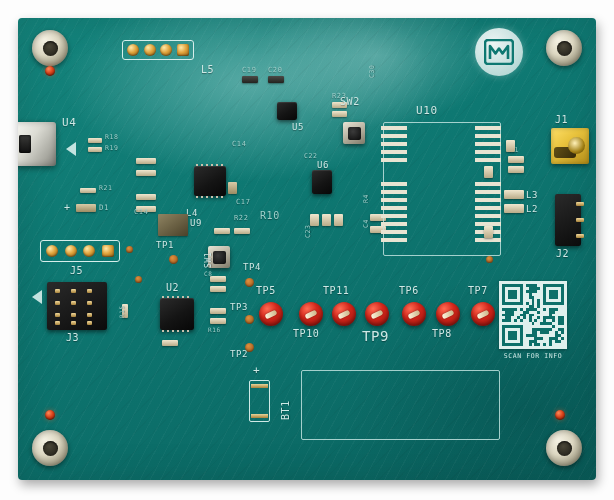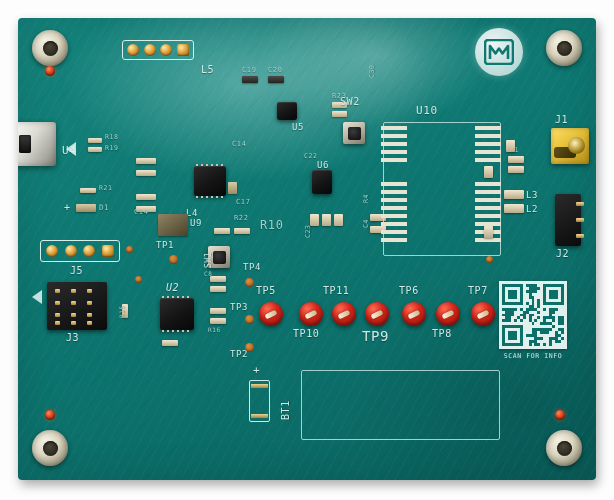--- a/index.html
+++ b/index.html
@@ -185,21 +185,21 @@
     </div>
 
     <div class="goldhdr" style="left:104px;top:22px;width:72px;height:20px;">
       <span class="gp"></span>
       <span class="gp"></span>
       <span class="gp"></span>
       <span class="gp sq"></span>
     </div>
 
     <div id="usb"></div>
-    <div class="silk" style="left:44px;top:98px;font-size:11px;margin-top:28px;">U4</div>
+    <div class="silk" style="left:44px;top:98px;font-size:11px;">U4</div>
     <div class="tri left" style="left:48px;top:124px;"></div>
     <div class="pass" style="left:70px;top:120px;width:14px;height:5px;"></div>
     <div class="pass" style="left:70px;top:129px;width:14px;height:5px;"></div>
     <div class="silk dim" style="left:87px;top:115px;font-size:6.5px;">R18</div>
     <div class="silk dim" style="left:87px;top:126px;font-size:6.5px;">R19</div>
 
     <div class="pass" style="left:62px;top:170px;width:16px;height:5px;"></div>
     <div class="silk dim" style="left:81px;top:166px;font-size:6.5px;">R21</div>
     <div class="pass cap" style="left:58px;top:186px;width:20px;height:8px;"></div>
     <div class="silk" style="left:46px;top:184px;font-size:10px;">+</div>
@@ -229,21 +229,21 @@
       <span class="pin" style="left:40px;top:31px;"></span>
       <span class="pin" style="left:40px;top:39px;"></span>
     </div>
     <div class="silk" style="left:48px;top:314px;font-size:10px;">J3</div>
     <div class="pass" style="left:104px;top:286px;width:6px;height:14px;"></div>
     <div class="silk dim vert" style="left:100px;top:300px;font-size:6px;">R15</div>
     <div class="tpad" style="left:117px;top:258px;width:7px;height:7px;"></div>
 
     <div class="chip qfn" style="left:176px;top:148px;width:32px;height:30px;"></div>
     <div class="silk" style="left:172px;top:200px;font-size:9px;">U9</div>
-    <div class="silk dim" style="left:194px;top:200px;font-size:12px;padding-left:48px;">R10</div>
+    <div class="silk dim" style="left:194px;top:192px;font-size:10px;padding-left:48px;">R10</div>
     <div class="silk dim" style="left:216px;top:196px;font-size:7px;">R22</div>
     <div class="pass" style="left:196px;top:210px;width:16px;height:6px;"></div>
     <div class="pass" style="left:216px;top:210px;width:16px;height:6px;"></div>
     <div class="silk dim" style="left:214px;top:122px;font-size:7px;">C14</div>
     <div class="silk dim" style="left:218px;top:180px;font-size:7px;">C17</div>
     <div class="pass cap" style="left:210px;top:164px;width:9px;height:12px;"></div>
     <div class="pass" style="left:118px;top:140px;width:20px;height:6px;"></div>
     <div class="pass" style="left:118px;top:152px;width:20px;height:6px;"></div>
     <div class="pass" style="left:118px;top:176px;width:20px;height:6px;"></div>
     <div class="pass" style="left:118px;top:188px;width:20px;height:6px;"></div>
@@ -282,21 +282,21 @@
     <div class="tpad" style="left:151px;top:237px;"></div>
     <div class="silk" style="left:138px;top:222px;font-size:9px;">TP1</div>
     <div class="tpad" style="left:227px;top:260px;"></div>
     <div class="silk" style="left:225px;top:244px;font-size:9px;">TP4</div>
     <div class="tpad" style="left:227px;top:297px;"></div>
     <div class="silk" style="left:212px;top:284px;font-size:9px;">TP3</div>
     <div class="tpad" style="left:227px;top:325px;"></div>
     <div class="silk" style="left:212px;top:331px;font-size:9px;">TP2</div>
 
     <div class="chip qfn" style="left:142px;top:280px;width:34px;height:32px;"></div>
-    <div class="silk" style="left:148px;top:264px;font-size:10px;font-style:italic;">U2</div>
+    <div class="silk" style="left:148px;top:264px;font-size:10px;">U2</div>
     <div class="pass" style="left:192px;top:258px;width:16px;height:6px;"></div>
     <div class="pass" style="left:192px;top:268px;width:16px;height:6px;"></div>
     <div class="silk dim" style="left:186px;top:252px;font-size:6px;">C8</div>
     <div class="pass" style="left:192px;top:290px;width:16px;height:6px;"></div>
     <div class="pass" style="left:192px;top:300px;width:16px;height:6px;"></div>
     <div class="silk dim" style="left:190px;top:308px;font-size:6px;">R16</div>
     <div class="pass" style="left:144px;top:322px;width:16px;height:6px;"></div>
 
     <div class="tact" style="left:325px;top:104px;"></div>
     <div class="silk" style="left:322px;top:78px;font-size:10px;">SW2</div>

